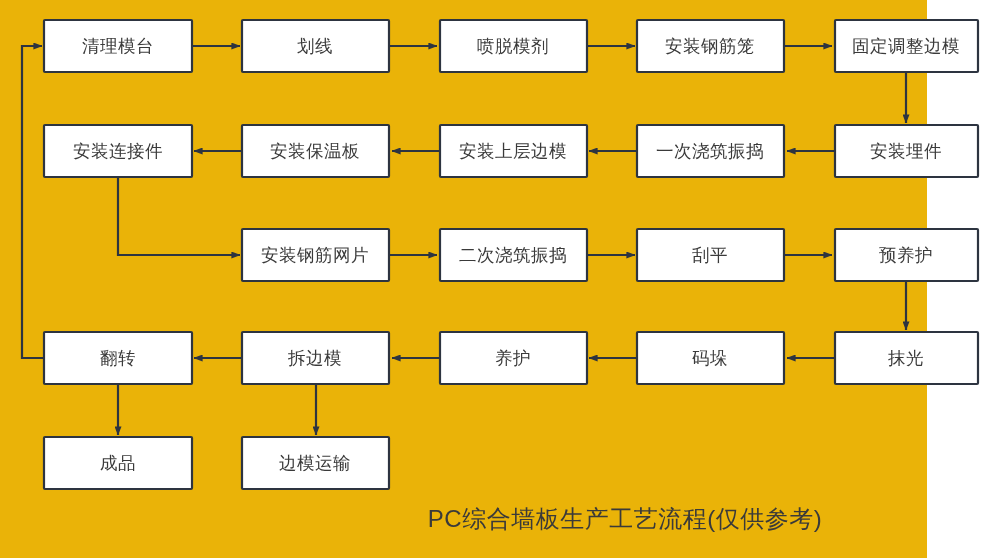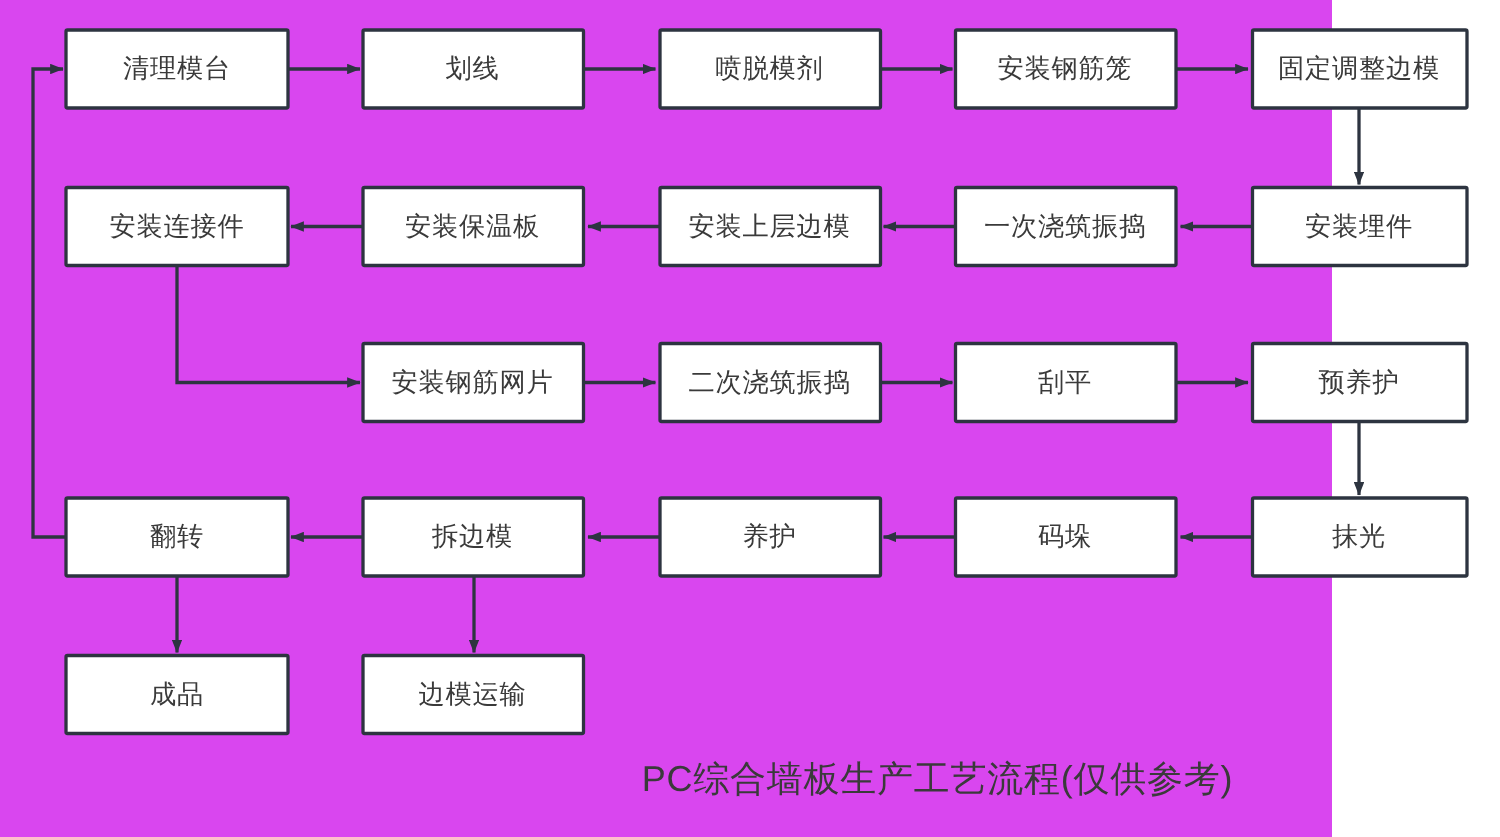--- a/index.html
+++ b/index.html
@@ -10,21 +10,22 @@
   body {
     width: 1000px;
     height: 558px;
     overflow: hidden;
     font-family: "Liberation Sans", "DejaVu Sans", sans-serif;
   }
   #chart-root {
     position: relative;
     width: 888px;
     height: 558px;
-    background: #d946ef;
+    background: #eab308;
+    padding-left: 39px;
   }
   svg.flow {
     position: absolute;
     top: 0;
     left: 0;
     width: 1000px;
     height: 558px;
     display: block;
   }
   .node-rect {

